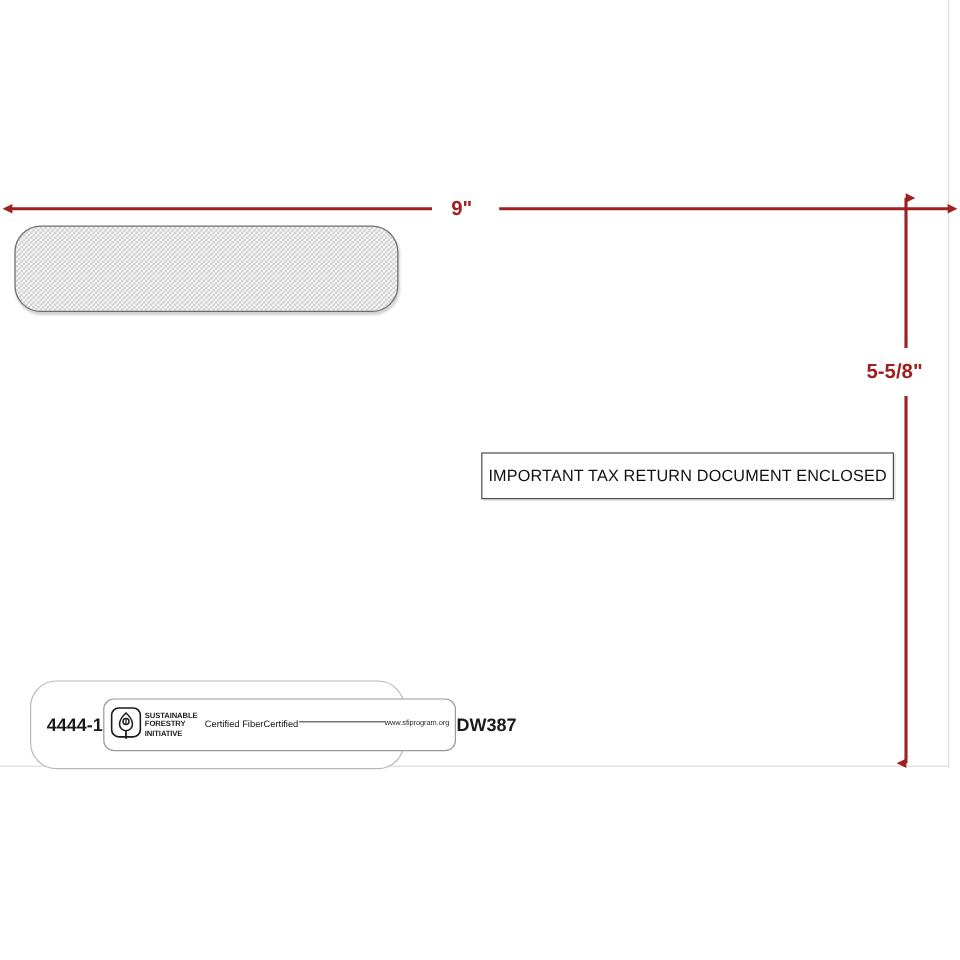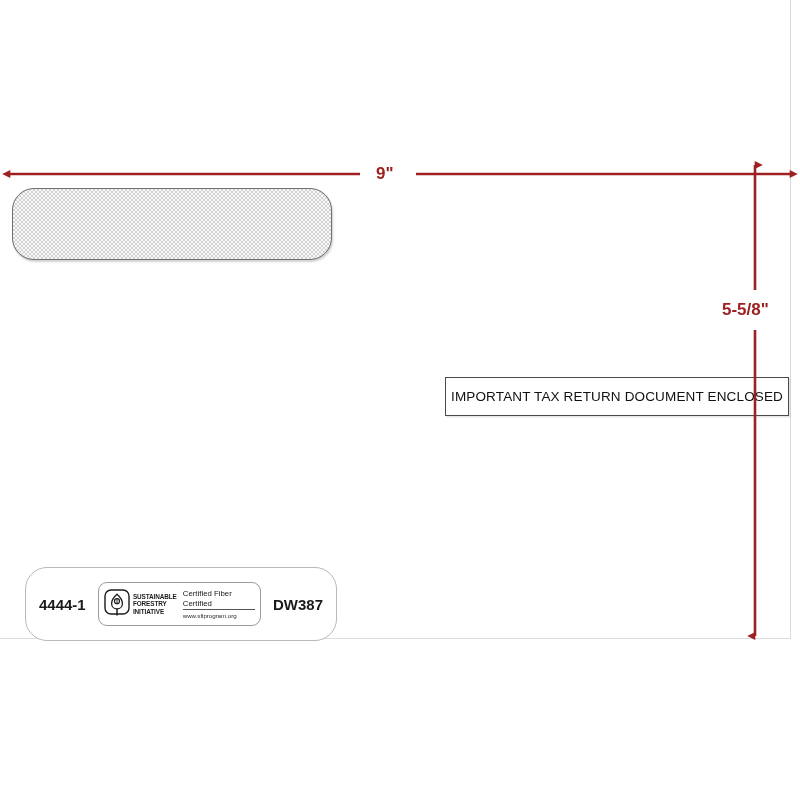--- a/index.html
+++ b/index.html
@@ -60,21 +60,20 @@
     top: 377px;
     width: 344px;
     height: 39px;
     border: 1.5px solid #4a4a4a;
     background: #ffffff;
     box-sizing: border-box;
     display: flex;
     align-items: center;
     justify-content: center;
     box-shadow: 1.5px 1.5px 0 rgba(0,0,0,.10);
-    margin-left: 44px;
   }
   #notice-box .notice-text {
     font-size: 13.5px;
     letter-spacing: .15px;
     color: #111111;
     white-space: nowrap;
     font-family: "Liberation Sans", sans-serif;
   }
 
   
@@ -129,21 +128,21 @@
     font-size: 6.4px;
     line-height: 7.6px;
     letter-spacing: -.1px;
     color: #1c1c1c;
     font-family: "Liberation Sans", sans-serif;
     font-weight: bold;
     white-space: nowrap;
   }
   #sfi-claim {
     display: flex;
-    flex-direction: column;
+    flex-direction: row;
     justify-content: center;
   }
   #sfi-claim .claim-line {
     font-size: 7.8px;
     line-height: 9.2px;
     color: #151515;
     white-space: nowrap;
     font-family: "Liberation Sans", sans-serif;
   }
   #sfi-claim .claim-rule {

